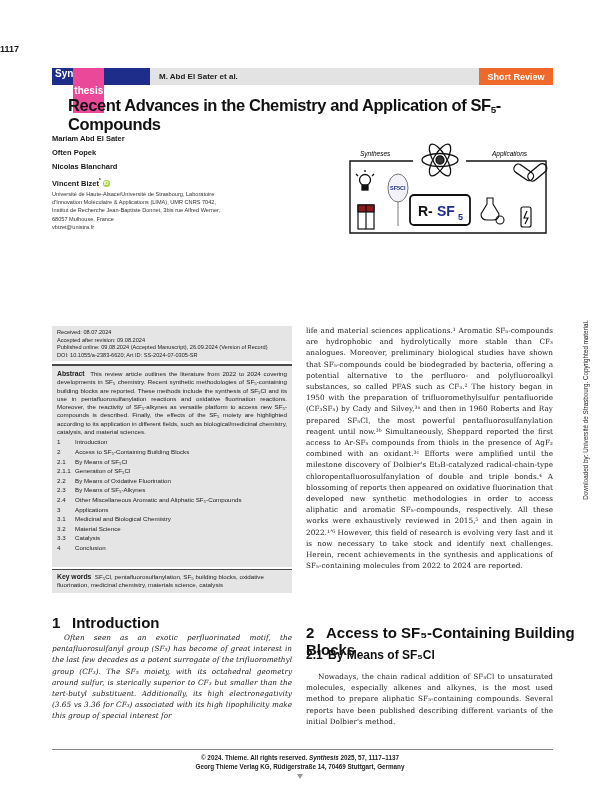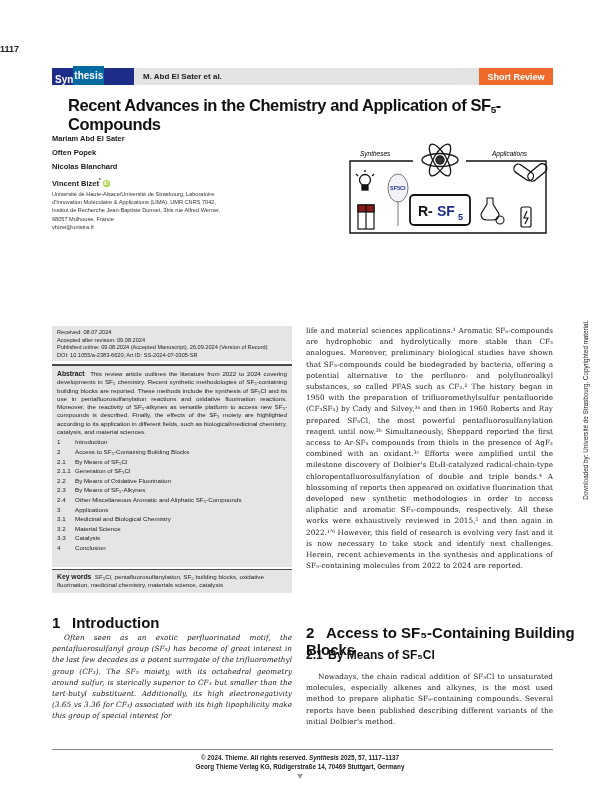--- a/index.html
+++ b/index.html
@@ -1,21 +1,21 @@
 <!DOCTYPE html>
 <html><head>
 <meta charset="utf-8">
 <style>
   html, body { margin:0; padding:0; background:#ffffff; }
   body { width:600px; height:798px; position:relative; overflow:hidden; font-family:"Liberation Sans", sans-serif; color:#1a1a1a; }
   .abs { position:absolute; }
   .page-num { top:44px; left:0; width:600px; font-size:9px; font-weight:bold; }
   .header-bar { top:68px; left:52px; width:501px; height:17px; background:#e3e3e3; display:flex; align-items:stretch; }
-  .journal { width:82px; background:#1f2d8a; color:#fff; font-weight:bold; font-size:10px; display:flex; align-items:flex-end; padding-left:3px; box-sizing:border-box; }
-  .journal .hl { background:#0369a1; color:#fff; padding:4px 1px; }
+  .journal { width:98px; background:#1f2d8a; color:#fff; font-weight:bold; font-size:10px; display:flex; align-items:flex-start; padding-left:3px; box-sizing:border-box; }
+  .journal .hl { background:#ec4899; color:#fff; padding:17px 1px; }
   .authors-short { flex:1; font-size:8px; display:flex; align-items:center; padding-left:9px; color:#222;font-weight:bold; }
   .badge { width:74px; background:#ef6a2a; color:#fff; font-weight:bold; font-size:9px; display:flex; align-items:center; justify-content:center; }
   .title { top:96px; left:52px; width:510px; font-size:16.5px; font-weight:bold; letter-spacing:-0.4px; color:#111;margin-left:16px; }
   .title sub, .sub5 { font-size:0.6em; vertical-align:-0.25em; }
   .authors { top:132px; left:52px; font-size:7.5px; font-weight:bold; line-height:14px; }
   .orcid { display:inline-block; width:7px; height:7px; border-radius:50%; background:#a6ce39; color:#fff; font-size:5px; line-height:7px; text-align:center; vertical-align:middle; margin-left:2px; }
   .affil { top:190px; left:52px; width:230px; font-size:5.6px; line-height:8.2px; color:#333; }
   .graphic { top:140px; left:348px; width:200px; height:94px; }
   .dates-box { top:326px; left:52px; width:240px; background:#e5e5e5; padding:3px 5px 2px 5px; font-size:5.6px; line-height:7.6px; color:#222; box-sizing:border-box; }
   .abstract-box { top:364px; left:52px; width:240px; height:203px; background:#e5e5e5; border-top:2px solid #4a4a4a; padding:4px 5px; box-sizing:border-box; font-size:6.2px; line-height:8.3px; text-align:justify; }

